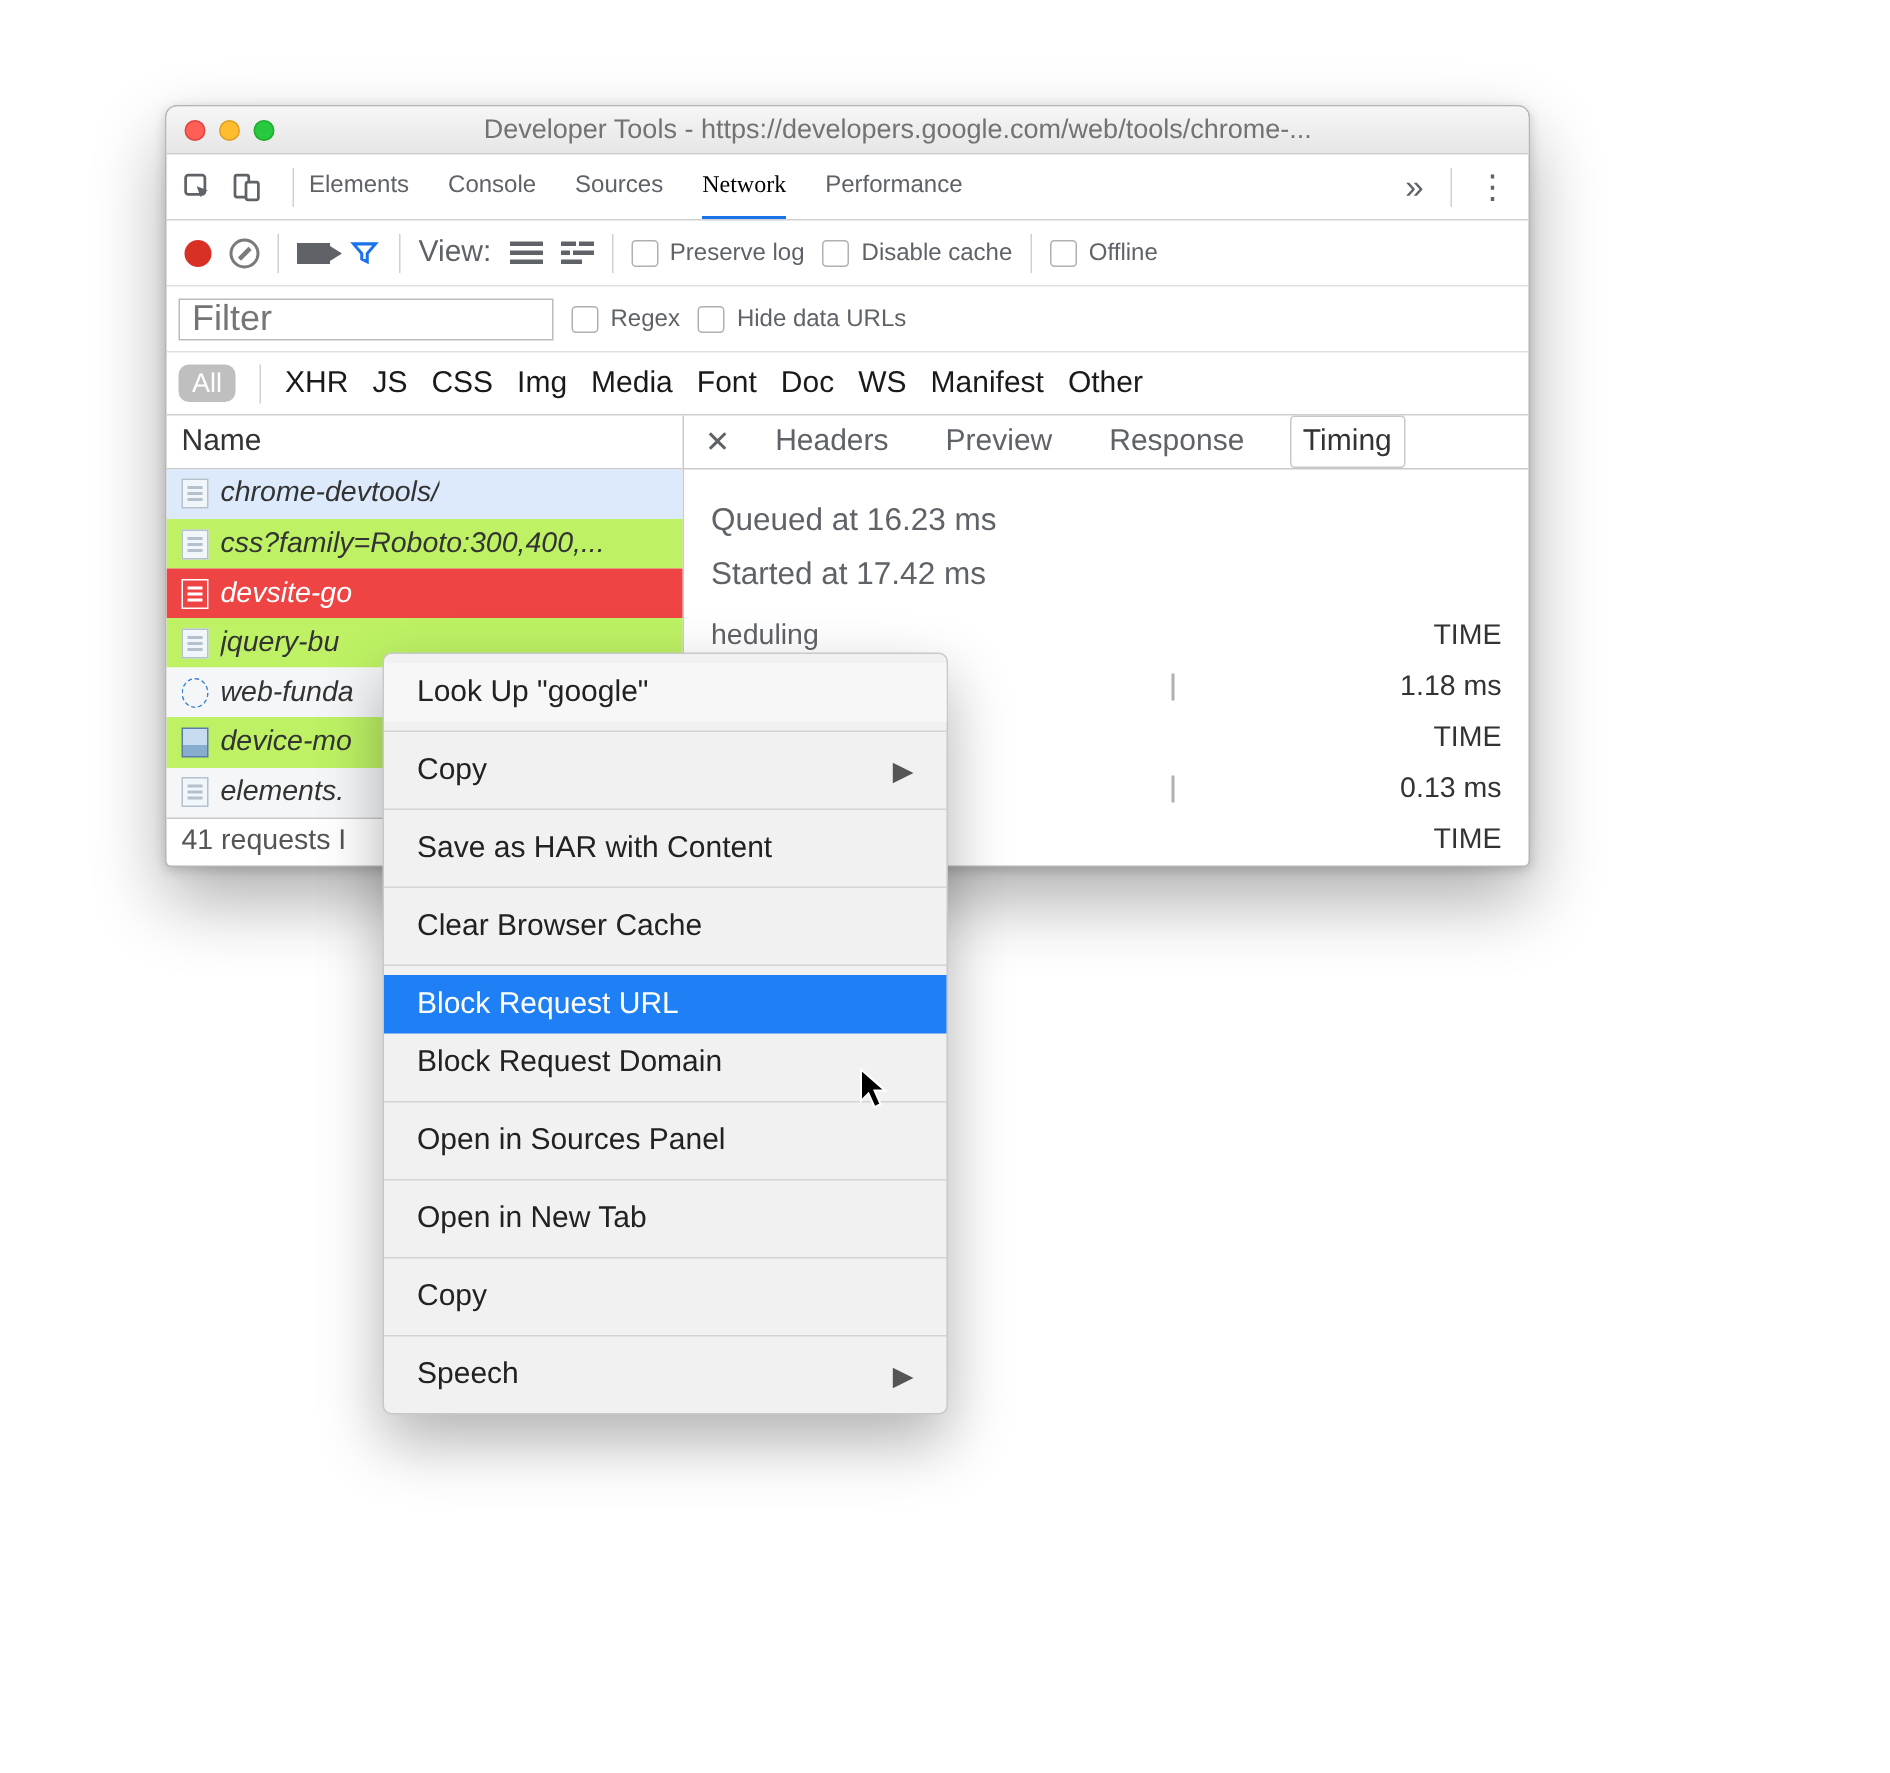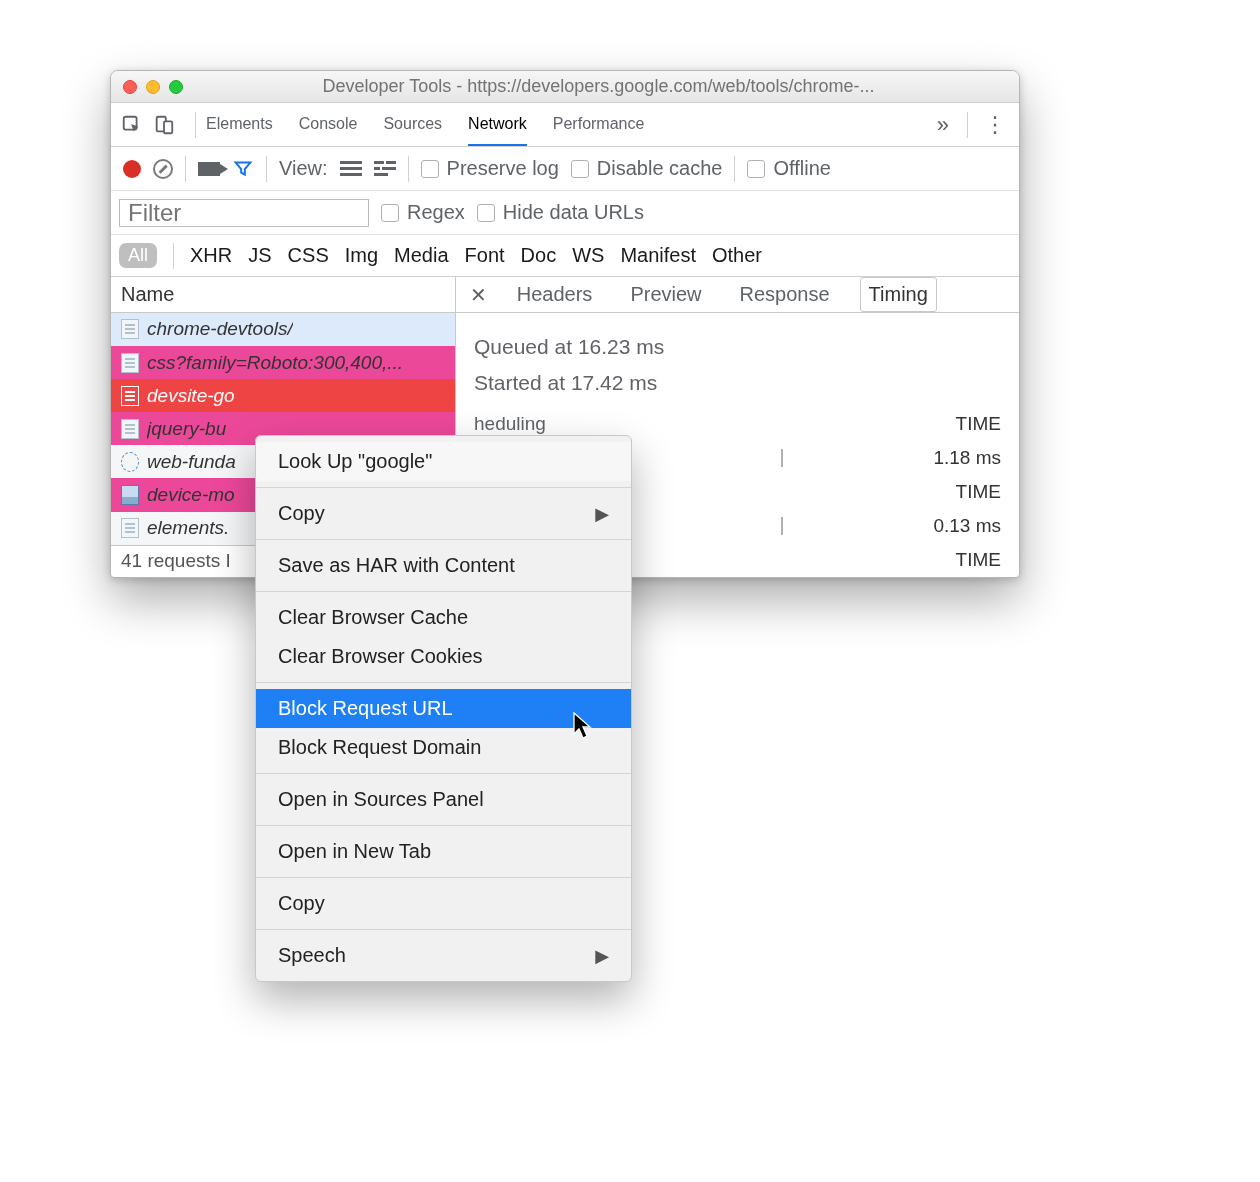--- a/index.html
+++ b/index.html
@@ -62,40 +62,40 @@
   .tb-left { display:flex; align-items:center; gap:6px; margin-right:12px; }
   .tb-icon { width:26px; height:26px; display:inline-flex; align-items:center; justify-content:center; color:#5f6368; }
   .tb-icon svg { display:block; }
   .tb-sep { width:1px; height:26px; background:#d0d0d0; margin:0 6px 0 2px; }
   .tabs { display:flex; align-items:stretch; height:100%; gap:26px; flex:1; }
   .tab {
     display:flex; align-items:center; height:100%;
     color:#5f6368; font-size:16px; cursor:default;
     border-bottom: 2px solid transparent;
   }
-  .tab.active { color:#000; border-bottom-color:#1a73e8; }
+  .tab.active { color:#000; border-bottom-color:#1a73e8;font-family:Liberation Serif, serif; }
   .tb-more { color:#5f6368; font-size:22px; padding:0 8px; }
   .tb-sep2 { width:1px; height:26px; background:#d0d0d0; margin:0 6px; }
   .kebab { color:#5f6368; font-size:22px; padding:0 6px; letter-spacing:-1px; }
 
   .netbar {
     display:flex; align-items:center; gap:12px;
     height:44px; padding:0 12px; border-bottom:1px solid #e0e0e0;
     color:#5f6368;
   }
   .rec-dot { width:18px; height:18px; border-radius:50%; background:#d93025; }
   .clear-ic { width:20px; height:20px; border:2.5px solid #7a7a7a; border-radius:50%; position:relative; }
   .clear-ic::after { content:""; position:absolute; left:3px; right:3px; top:50%; height:2.5px; background:#7a7a7a; transform:translateY(-50%) rotate(-45deg); }
   .cam-ic { width:22px; height:14px; background:#5f6368; position:relative; }
   .cam-ic::after { content:""; position:absolute; left:100%; top:2px; border-left:8px solid #5f6368; border-top:5px solid transparent; border-bottom:5px solid transparent; }
   .funnel-ic svg { display:block; color:#1a73e8; }
   .nb-sep { width:1px; height:26px; background:#d0d0d0; }
   .view-label { color:#5f6368; font-size:20px; }
   .view-btn { width:22px; height:18px; color:#5f6368; }
-  .cbx { display:inline-flex; align-items:center; gap:8px; color:#5f6368; font-size:20px; }
+  .cbx { display:inline-flex; align-items:center; gap:8px; color:#5f6368; font-size:16px; }
   .cbx .box { width:18px; height:18px; border:1px solid #b0b0b0; border-radius:3px; background:#fff; }
 
   .filterbar {
     display:flex; align-items:center; gap:12px;
     height:44px; padding:0 8px; border-bottom:1px solid #e0e0e0;
   }
   .filter-input {
     width:250px; height:28px; border:1px solid #bcbcbc;
     background:#fff; padding:0 8px; font-size:24px; color:#757575;
   }
@@ -111,21 +111,21 @@
   }
   .typebar .vsep { width:1px; height:26px; background:#d0d0d0; }
 
   .cols { display:flex; height:300px; }
   .col-left { width:345px; border-right:1px solid #c9c9c9; display:flex; flex-direction:column; }
   .col-left .hdr {
     height:40px; display:flex; align-items:center; padding:0 10px;
     border-bottom:1px solid #c9c9c9; font-size:20px; color:#333;
   }
   .row { height:37px; display:flex; align-items:center; gap:8px; padding:0 10px; font-size:19px; color:#333; }
-  .row.alt0 { background:#ec4899; }
+  .row.alt0 { background:#bef264; }
   .row.alt1 { background:#f5f6f8; }
   .row.seltop { background:#dceafb; }
   .row.selrow { background:#ef4444; color:#fff; }
   .row-ic { width:18px; height:20px; flex:0 0 auto; display:inline-block; }
   .ic-doc { border:1px solid #b4c0cc; background:#f1f6fa; position:relative; }
   .ic-doc::before { content:""; position:absolute; left:3px; right:3px; top:4px; height:2px; background:#b4c0cc; box-shadow:0 4px 0 #b4c0cc, 0 8px 0 #b4c0cc; }
   .ic-doc.white { border-color:#fff; background:transparent; }
   .ic-doc.white::before { background:#fff; box-shadow:0 4px 0 #fff, 0 8px 0 #fff; }
   .ic-gear { border:1.5px dashed #3b82d0; border-radius:50%; }
   .ic-img { border:1px solid #5a7ca8; background:linear-gradient(#c7dcf1 60%,#88adce 60%); }
@@ -375,23 +375,20 @@
       <span class="sub-arrow">▶</span>
     </div>
   <div class="sep"></div>
   <div class="item">
       <span>Save as HAR with Content</span>
     </div>
   <div class="sep"></div>
   <div class="item">
       <span>Clear Browser Cache</span>
     </div>
-  <div class="item">
-      <span>Clear Browser Cookies</span>
-    </div>
   <div class="sep"></div>
   <div class="item sel">
       <span>Block Request URL</span>
     </div>
   <div class="item">
       <span>Block Request Domain</span>
     </div>
   <div class="sep"></div>
   <div class="item">
       <span>Open in Sources Panel</span>

